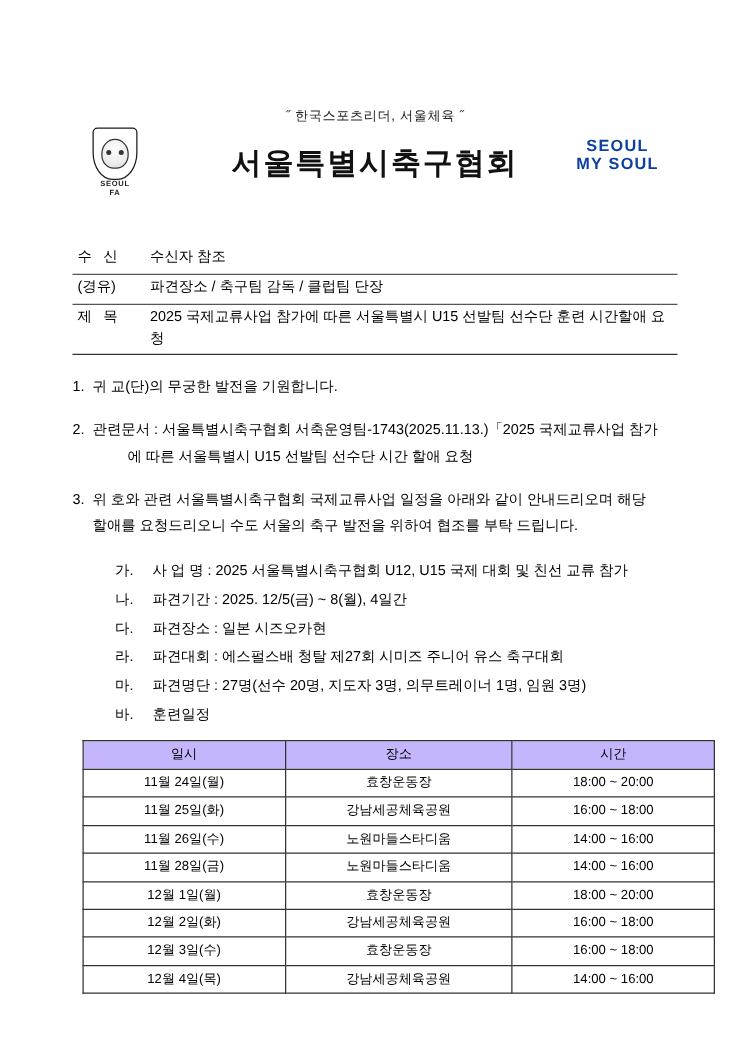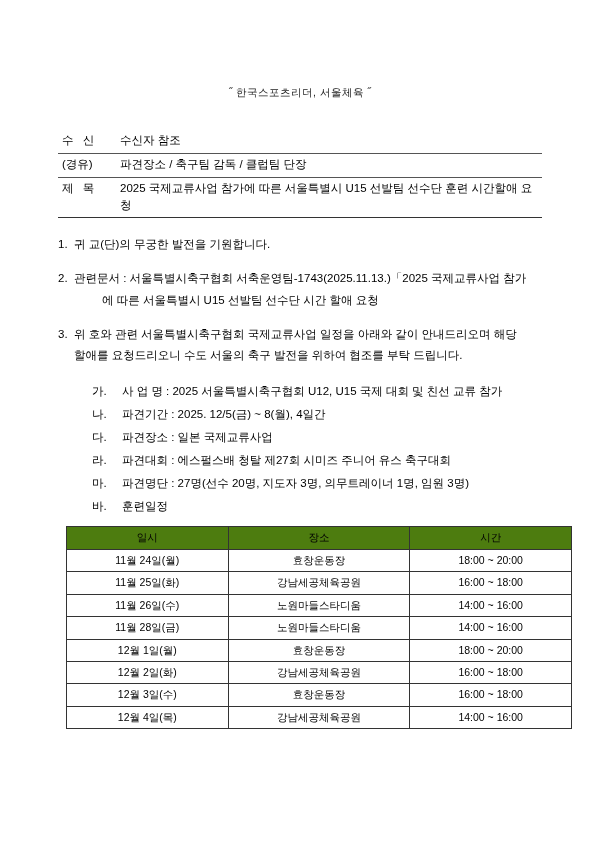--- a/index.html
+++ b/index.html
@@ -168,21 +168,21 @@
 
   
   table.schedule {
     margin-top: 8px;
     margin-left: 8px;
     width: 506px;
     border-collapse: collapse;
     font-size: 10.5px;
   }
   table.schedule th {
-    background: #4d7c0f;
+    background: #c4b5fd;
     border: 1px solid #333;
     font-weight: normal;
     height: 15px;
     padding: 1px 0;
     text-align: center;
   }
   table.schedule td {
     border: 1px solid #333;
     height: 14px;
     padding: 1px 0;
@@ -192,20 +192,36 @@
   .col-place { width: 36%; }
   .col-time { width: 32%; }
 </style>
 </head>
 <body>
 
 <div class="page">
 
   <div class="slogan">˝ 한국스포츠리더, 서울체육 ˝</div>
 
+  <div class="header-row">
+    <div class="emblem">
+      <div class="emblem-shield">
+          <div class="face"></div>
+        </div>
+      <div class="emblem-label">SEOUL</div>
+      <div class="emblem-label">FA</div>
+    </div>
+
+    <div class="org-title">서울특별시축구협회</div>
+
+    <div class="brand">
+      <div class="l1">SEOUL</div>
+      <div class="l2">MY SOUL</div>
+    </div>
+  </div>
 
   <div class="meta">
     <div class="meta-row">
       <div class="meta-label">수 신</div>
       <div class="meta-value">수신자 참조</div>
     </div>
     <div class="rule"></div>
 
     <div class="meta-row">
       <div class="meta-label nospace">(경유)</div>
@@ -249,21 +265,21 @@
       <div class="sub-item">
         <div class="sub-marker">가.</div>
         <div>사 업 명 :  2025 서울특별시축구협회 U12, U15 국제 대회 및 친선 교류 참가</div>
       </div>
       <div class="sub-item">
         <div class="sub-marker">나.</div>
         <div>파견기간 :  2025. 12/5(금) ~ 8(월), 4일간</div>
       </div>
       <div class="sub-item">
         <div class="sub-marker">다.</div>
-        <div>파견장소 :  일본 국제교류사업</div>
+        <div>파견장소 :  일본 시즈오카현</div>
       </div>
       <div class="sub-item">
         <div class="sub-marker">라.</div>
         <div>파견대회 :  에스펄스배 청탈 제27회 시미즈 주니어 유스 축구대회</div>
       </div>
       <div class="sub-item">
         <div class="sub-marker">마.</div>
         <div>파견명단 :  27명(선수 20명, 지도자 3명, 의무트레이너 1명, 임원 3명)</div>
       </div>
       <div class="sub-item">

